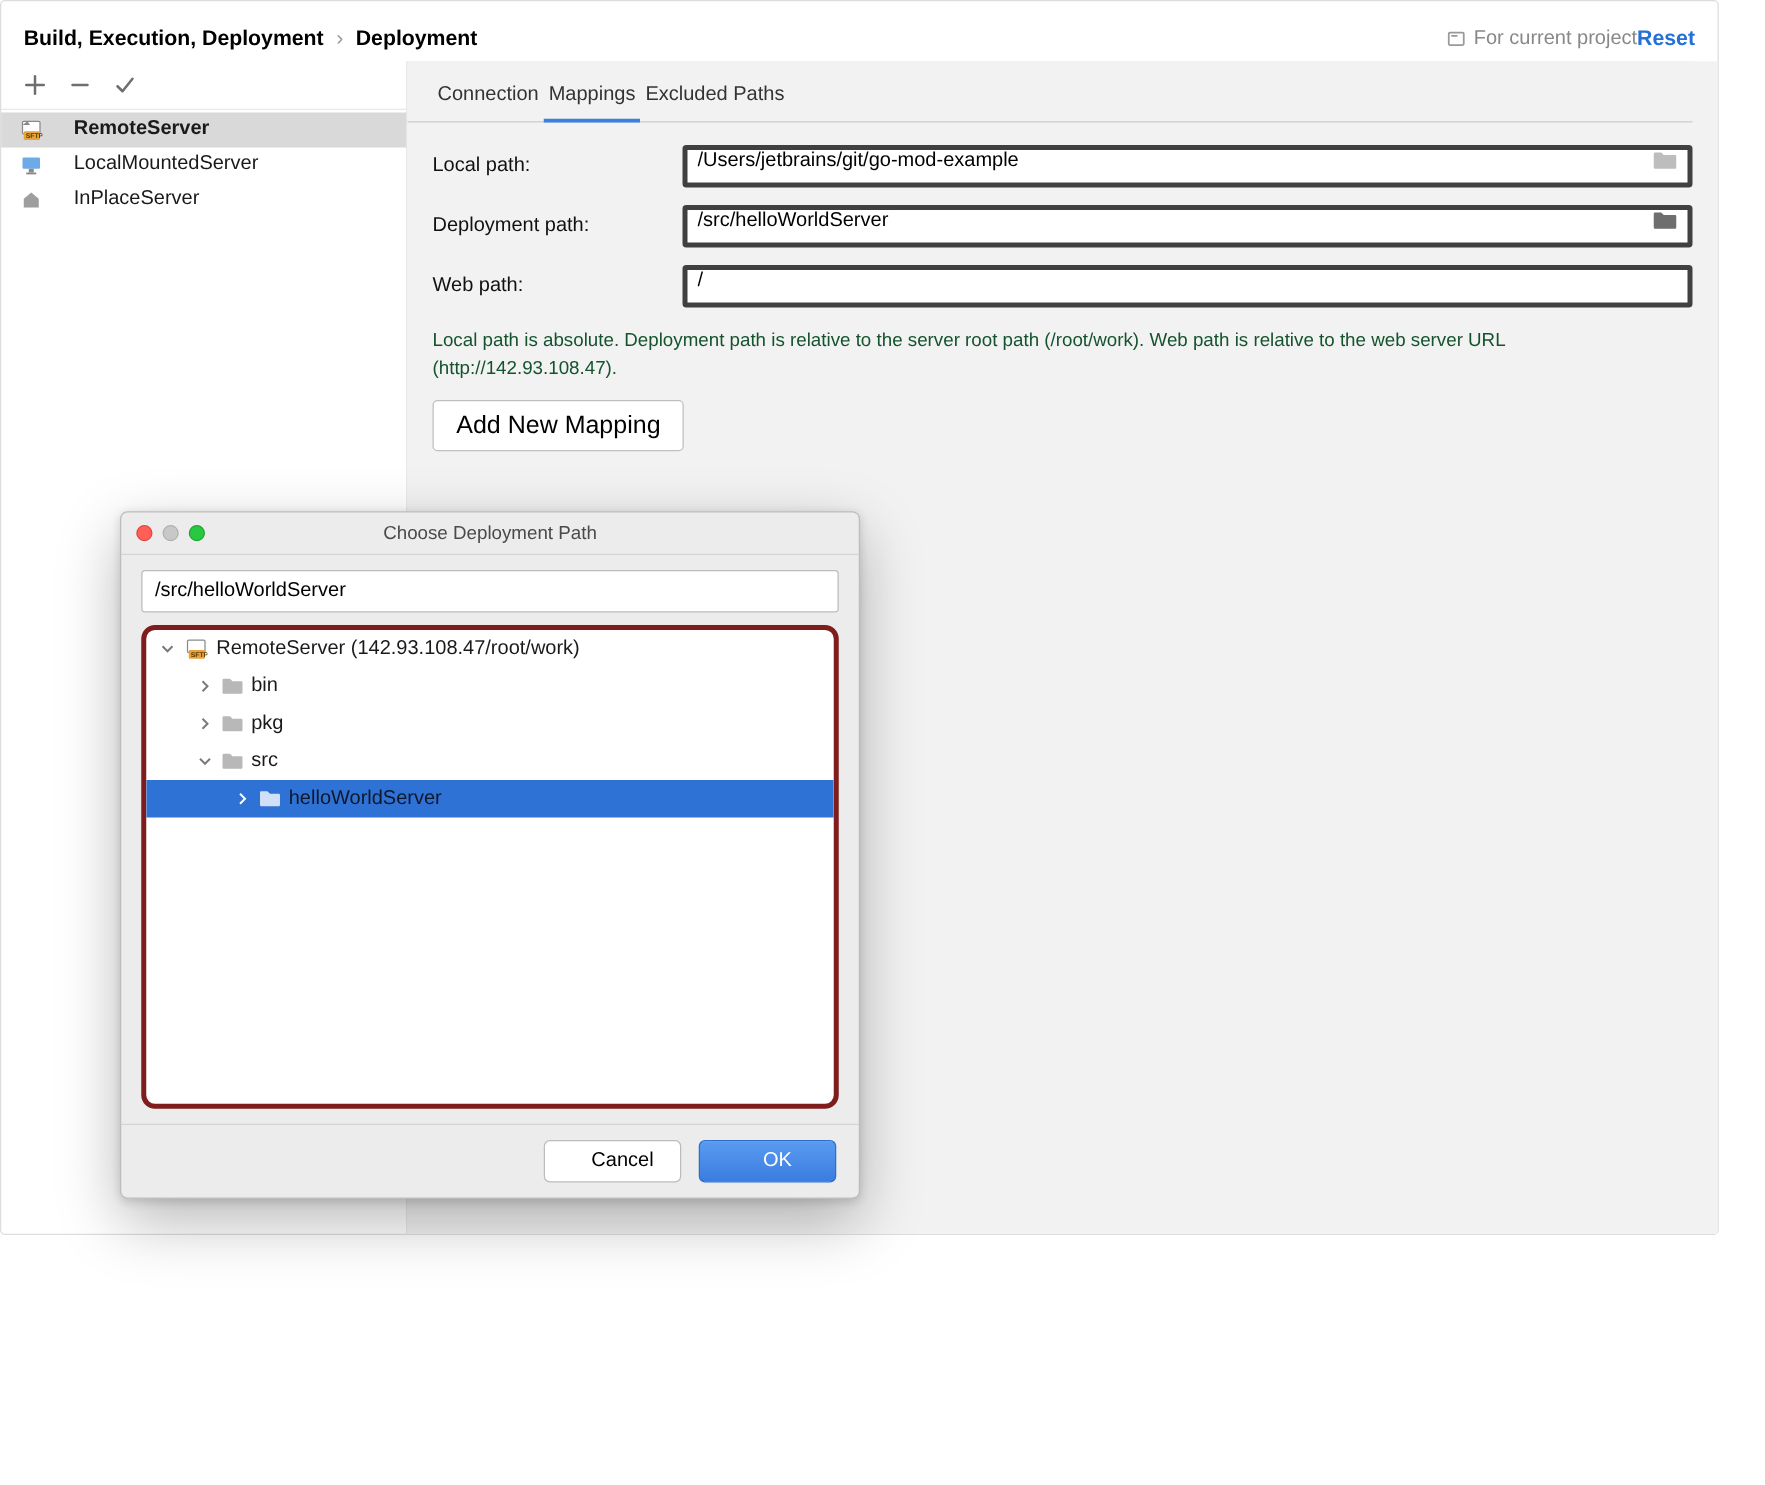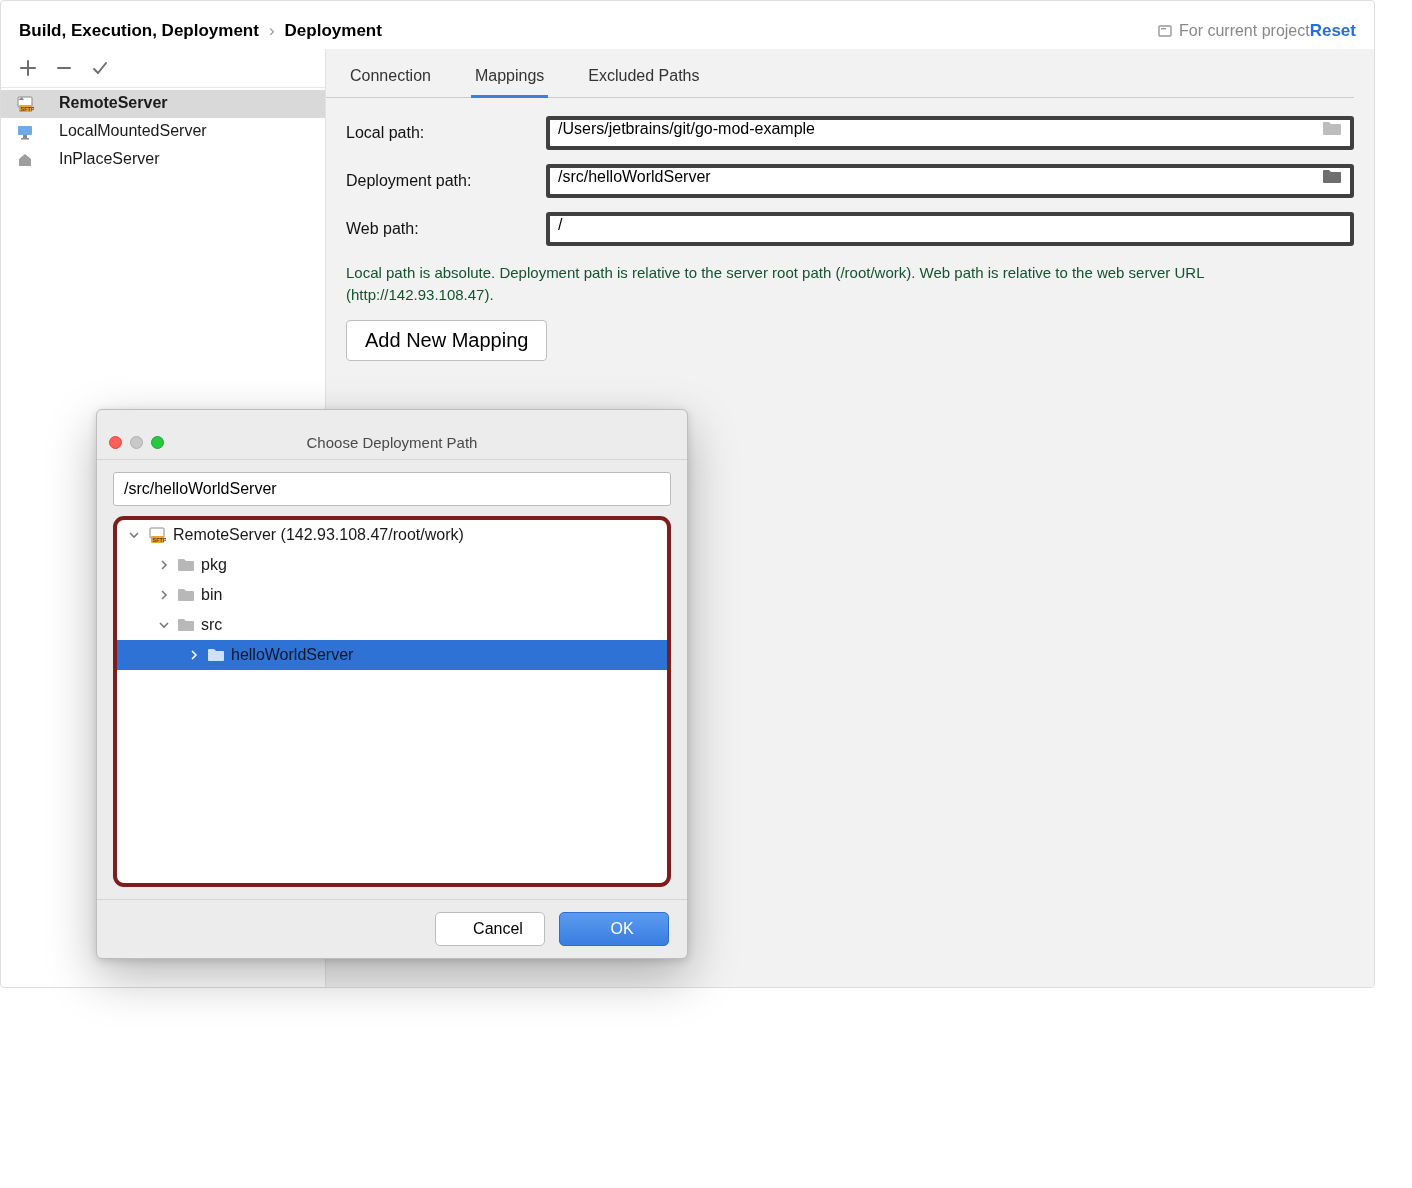--- a/index.html
+++ b/index.html
@@ -101,21 +101,20 @@
     align-items: center;
     justify-content: center;
   }
   .content {
     flex: 1;
     padding: 0 20px 20px 0;
     background: #f2f2f2;
   }
   .tabs {
     display: flex;
-    gap: 36px;
     padding: 12px 20px 0 20px;
     border-bottom: 1px solid #ccc;
     background: #f2f2f2;
   }
   .tab {
     padding: 6px 4px 10px 4px;
     font-size: 16px;
     color: #333;
     cursor: pointer;
     border-bottom: 3px solid transparent;
@@ -185,21 +184,20 @@
     box-shadow: 0 18px 50px rgba(0,0,0,.28), 0 2px 8px rgba(0,0,0,.15);
     display: flex;
     flex-direction: column;
   }
   .dialog-titlebar {
     display: flex;
     align-items: center;
     height: 34px;
     padding: 0 12px;
     border-bottom: 1px solid #d4d4d4;
-    margin-top: 16px;
   }
   .traffic-lights {
     display: flex;
     gap: 8px;
     position: absolute;
     left: 12px;
   }
   .traffic-light {
     width: 13px;
     height: 13px;
@@ -432,34 +430,34 @@
           <span class="expander">
             <svg width="10" height="10" viewBox="0 0 10 10">
                 <path d="M3 1l4 4-4 4" fill="none" stroke="#7a7a7a" stroke-width="1.6"></path>
               </svg>
           </span>
           <span class="folder-icon">
             <svg width="18" height="14" viewBox="0 0 18 14">
                 <path d="M1 2a1 1 0 011-1h5l2 2h7a1 1 0 011 1v8a1 1 0 01-1 1H2a1 1 0 01-1-1z" fill="#b8b8b8"></path>
               </svg>
           </span>
-          <span>pkg</span>
+          <span>bin</span>
         </div>
         <div class="tree-row" style="padding-left:40px">
           <span class="expander">
             <svg width="10" height="10" viewBox="0 0 10 10">
                 <path d="M3 1l4 4-4 4" fill="none" stroke="#7a7a7a" stroke-width="1.6"></path>
               </svg>
           </span>
           <span class="folder-icon">
             <svg width="18" height="14" viewBox="0 0 18 14">
                 <path d="M1 2a1 1 0 011-1h5l2 2h7a1 1 0 011 1v8a1 1 0 01-1 1H2a1 1 0 01-1-1z" fill="#b8b8b8"></path>
               </svg>
           </span>
-          <span>bin</span>
+          <span>pkg</span>
         </div>
         <div class="tree-row" style="padding-left:40px">
           <span class="expander">
             <svg width="10" height="10" viewBox="0 0 10 10">
                 <path d="M1 3l4 4 4-4" fill="none" stroke="#7a7a7a" stroke-width="1.6"></path>
               </svg>
           </span>
           <span class="folder-icon">
             <svg width="18" height="14" viewBox="0 0 18 14">
                 <path d="M1 2a1 1 0 011-1h5l2 2h7a1 1 0 011 1v8a1 1 0 01-1 1H2a1 1 0 01-1-1z" fill="#b8b8b8"></path>

